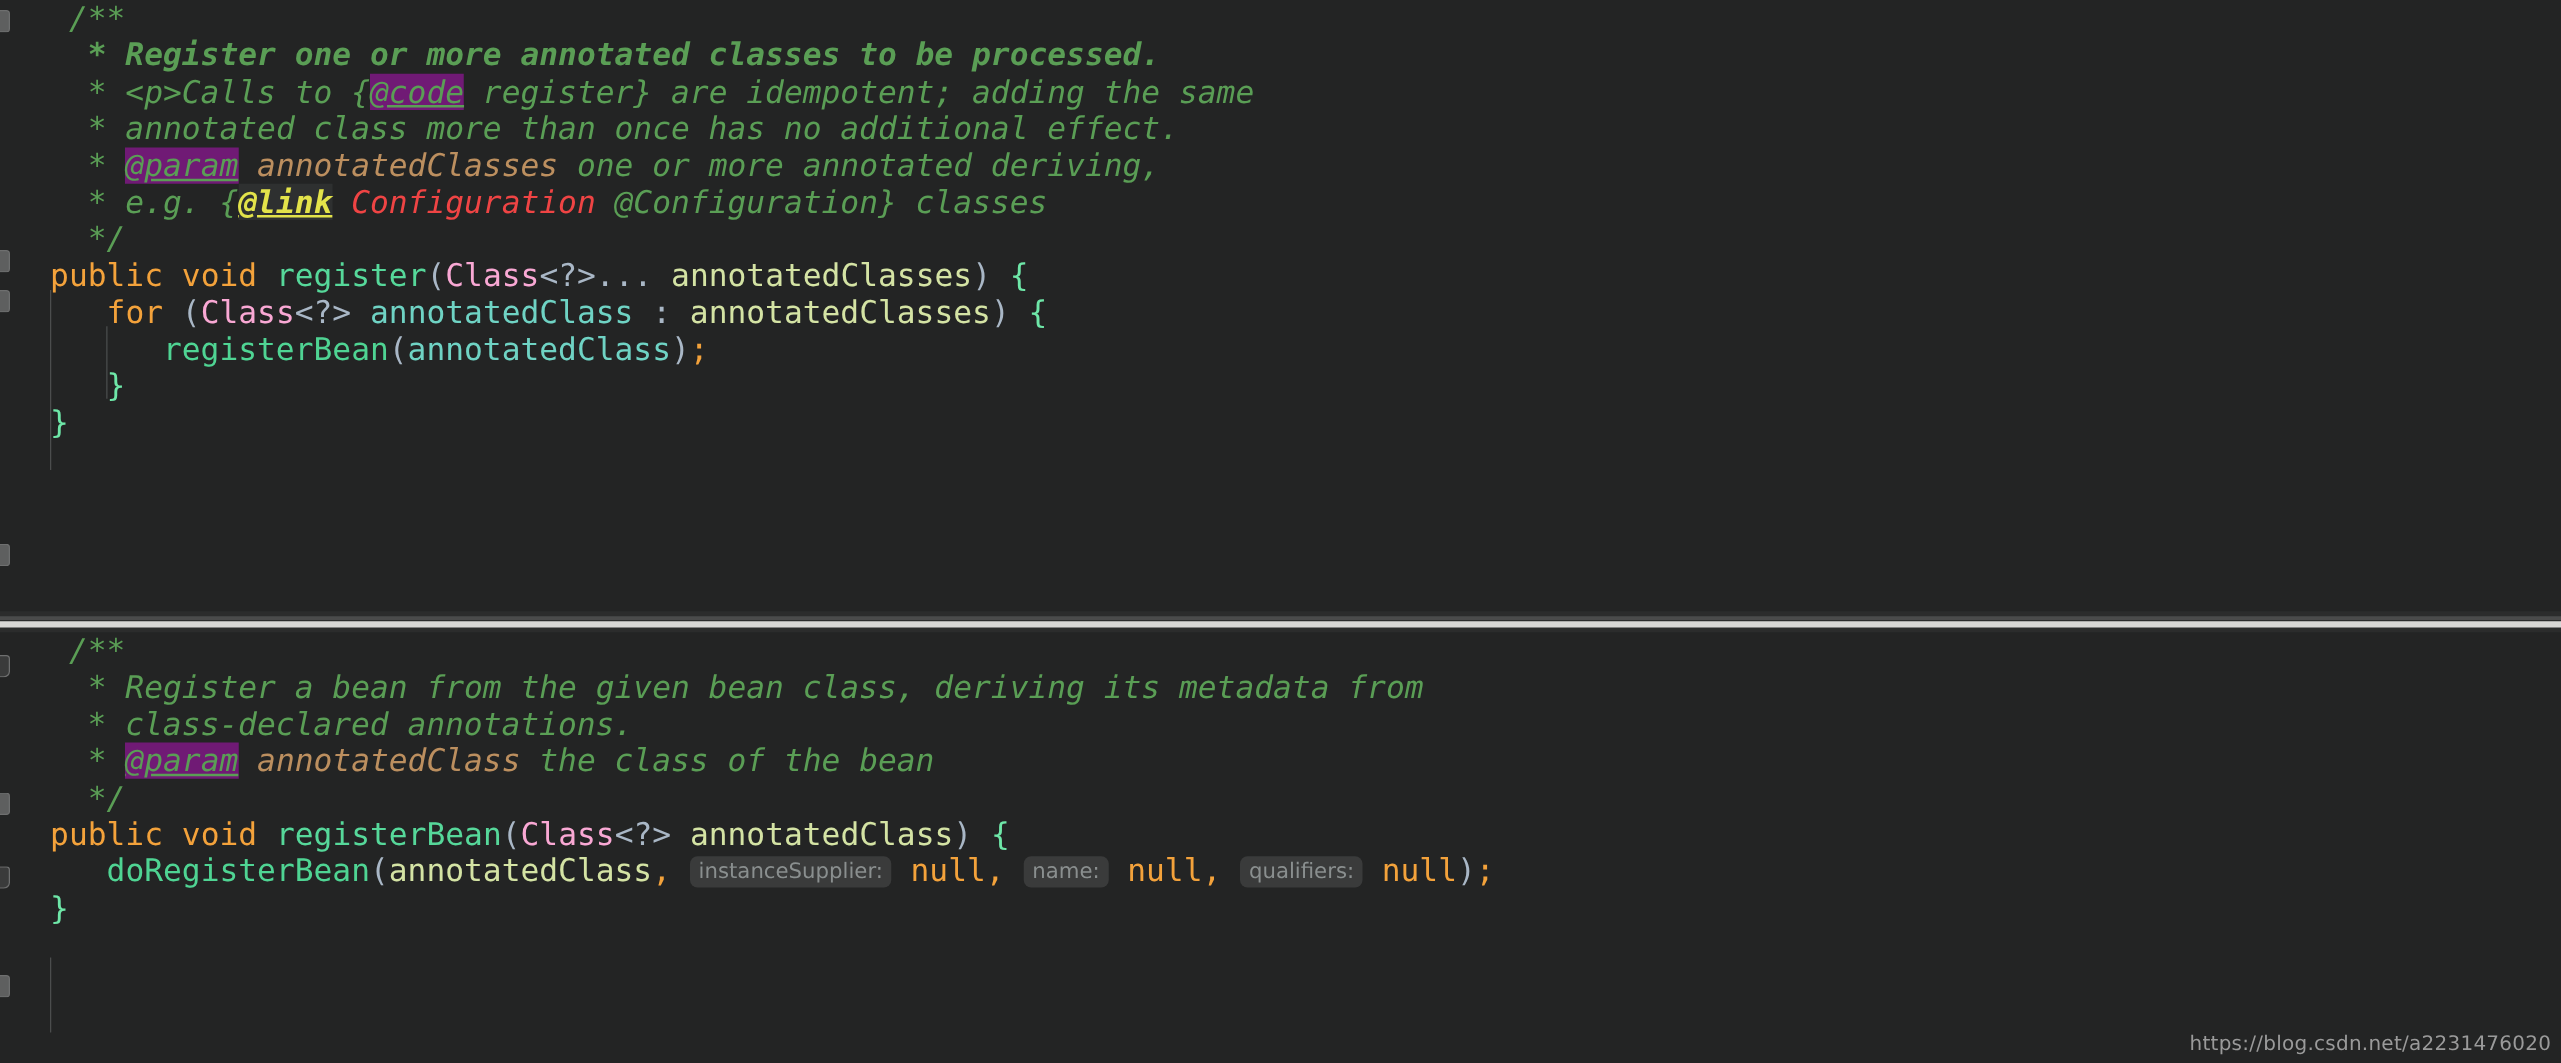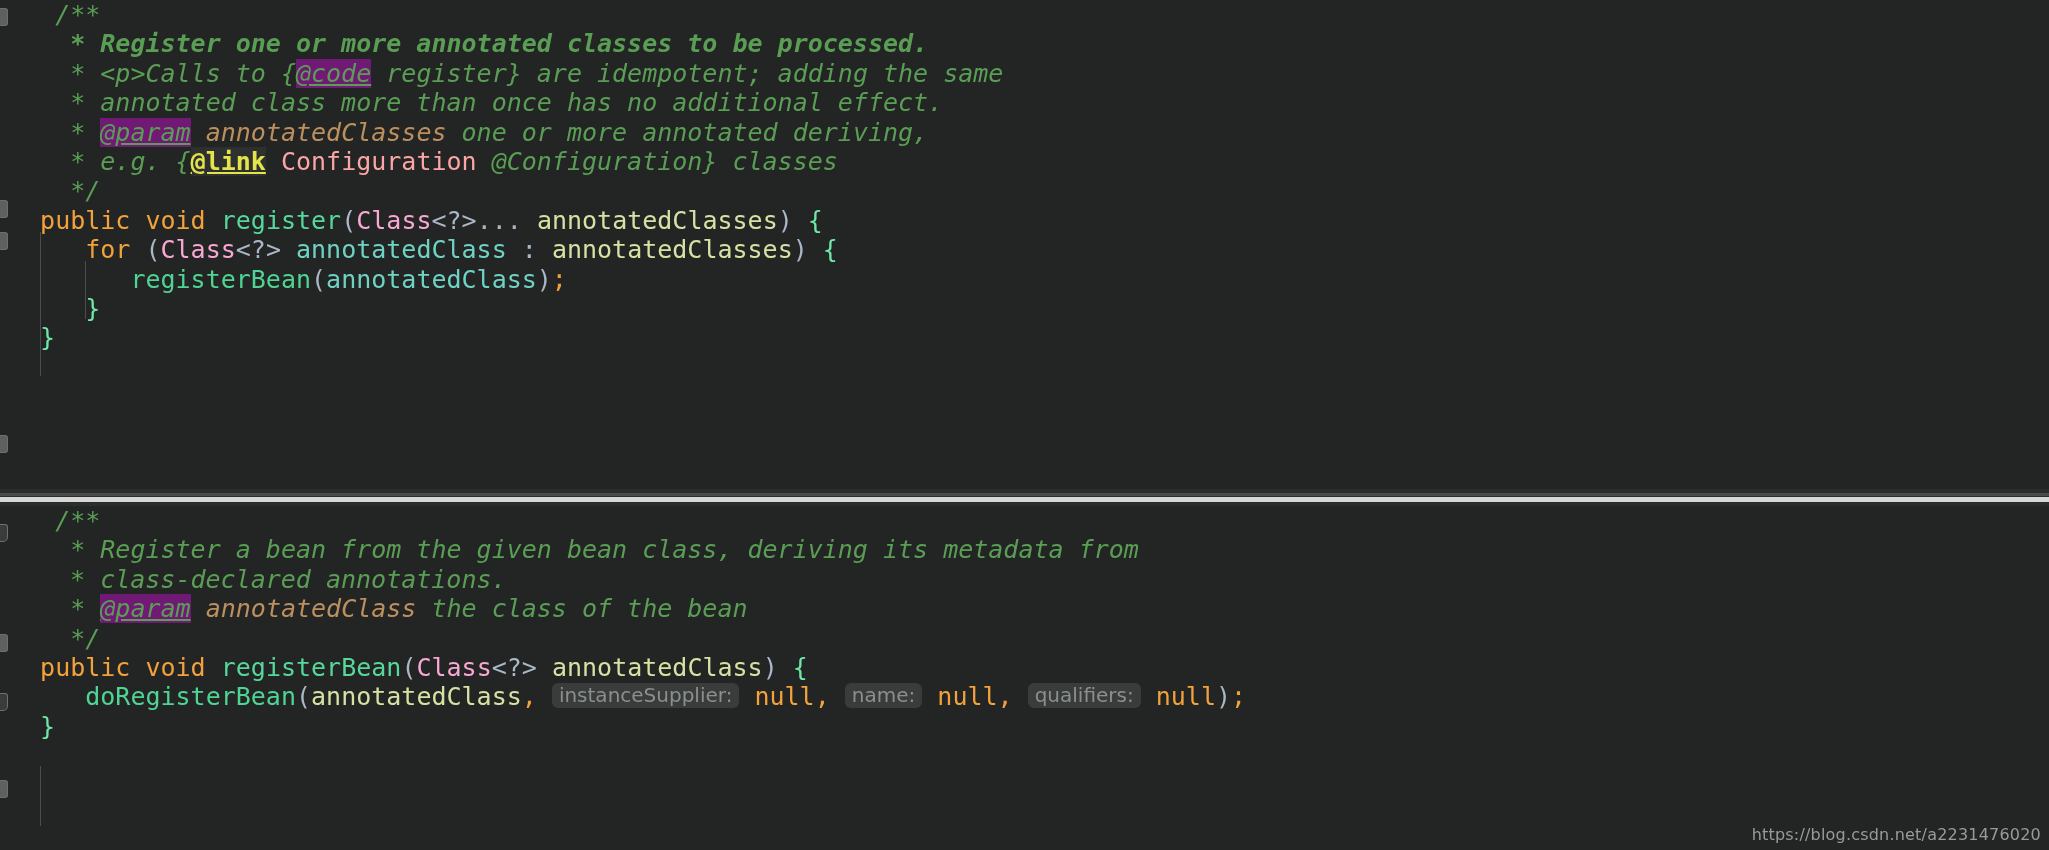--- a/index.html
+++ b/index.html
@@ -99,24 +99,24 @@
     font-size: 25px;
     line-height: 29px;
     letter-spacing: 0px;
     font-family: "DejaVu Sans Mono", "Liberation Mono", monospace;
   }
 
   
   .t-comment   { color: #5a9e55; font-style: italic; }
   .t-javadoc-kw{ color: #5a9e55; font-style: italic; font-weight: normal;
                  text-decoration: underline; background: #701a75; }
-  .t-javadoc-link { color: #e3e34a; font-weight: bold;
+  .t-javadoc-link { color: #e3e34a; font-style: italic; font-weight: bold;
                  text-decoration: underline; background: #2e3030; }
   .t-param-name{ color: #bc8f5f; font-style: italic; }
-  .t-link-ref  { color: #fca5a5; }
+  .t-link-ref  { color: #ef4444; font-style: italic; }
   .t-keyword   { color: #f3a23b; }
   .t-method    { color: #56d89a; }
   .t-method2   { color: #4fd493; }
   .t-class     { color: #f9a8d4; }
   .t-plain     { color: #b8c0a8; }
   .t-field     { color: #d4e3a4; }
   .t-local     { color: #6fd3c4; }
   .t-punct     { color: #a9b7c6; }
   .t-brace     { color: #6ee7a8; }
   .t-semi      { color: #f3a23b; }
@@ -124,21 +124,21 @@
   .t-angle     { color: #a9b7c6; }
 
   
   .inlay {
     display: inline-block;
     background: #3a3b3b;
     color: #8a8f8f;
     border-radius: 6px;
     padding: 1px 7px 2px 7px;
     font-family: "DejaVu Sans", "Liberation Sans", sans-serif;
-    font-size: 20px;
+    font-size: 17px;
     line-height: 22px;
     vertical-align: 3px;
     font-style: normal;
   }
 
   
   .watermark {
     position: absolute;
     right: 8px;
     bottom: 6px;

